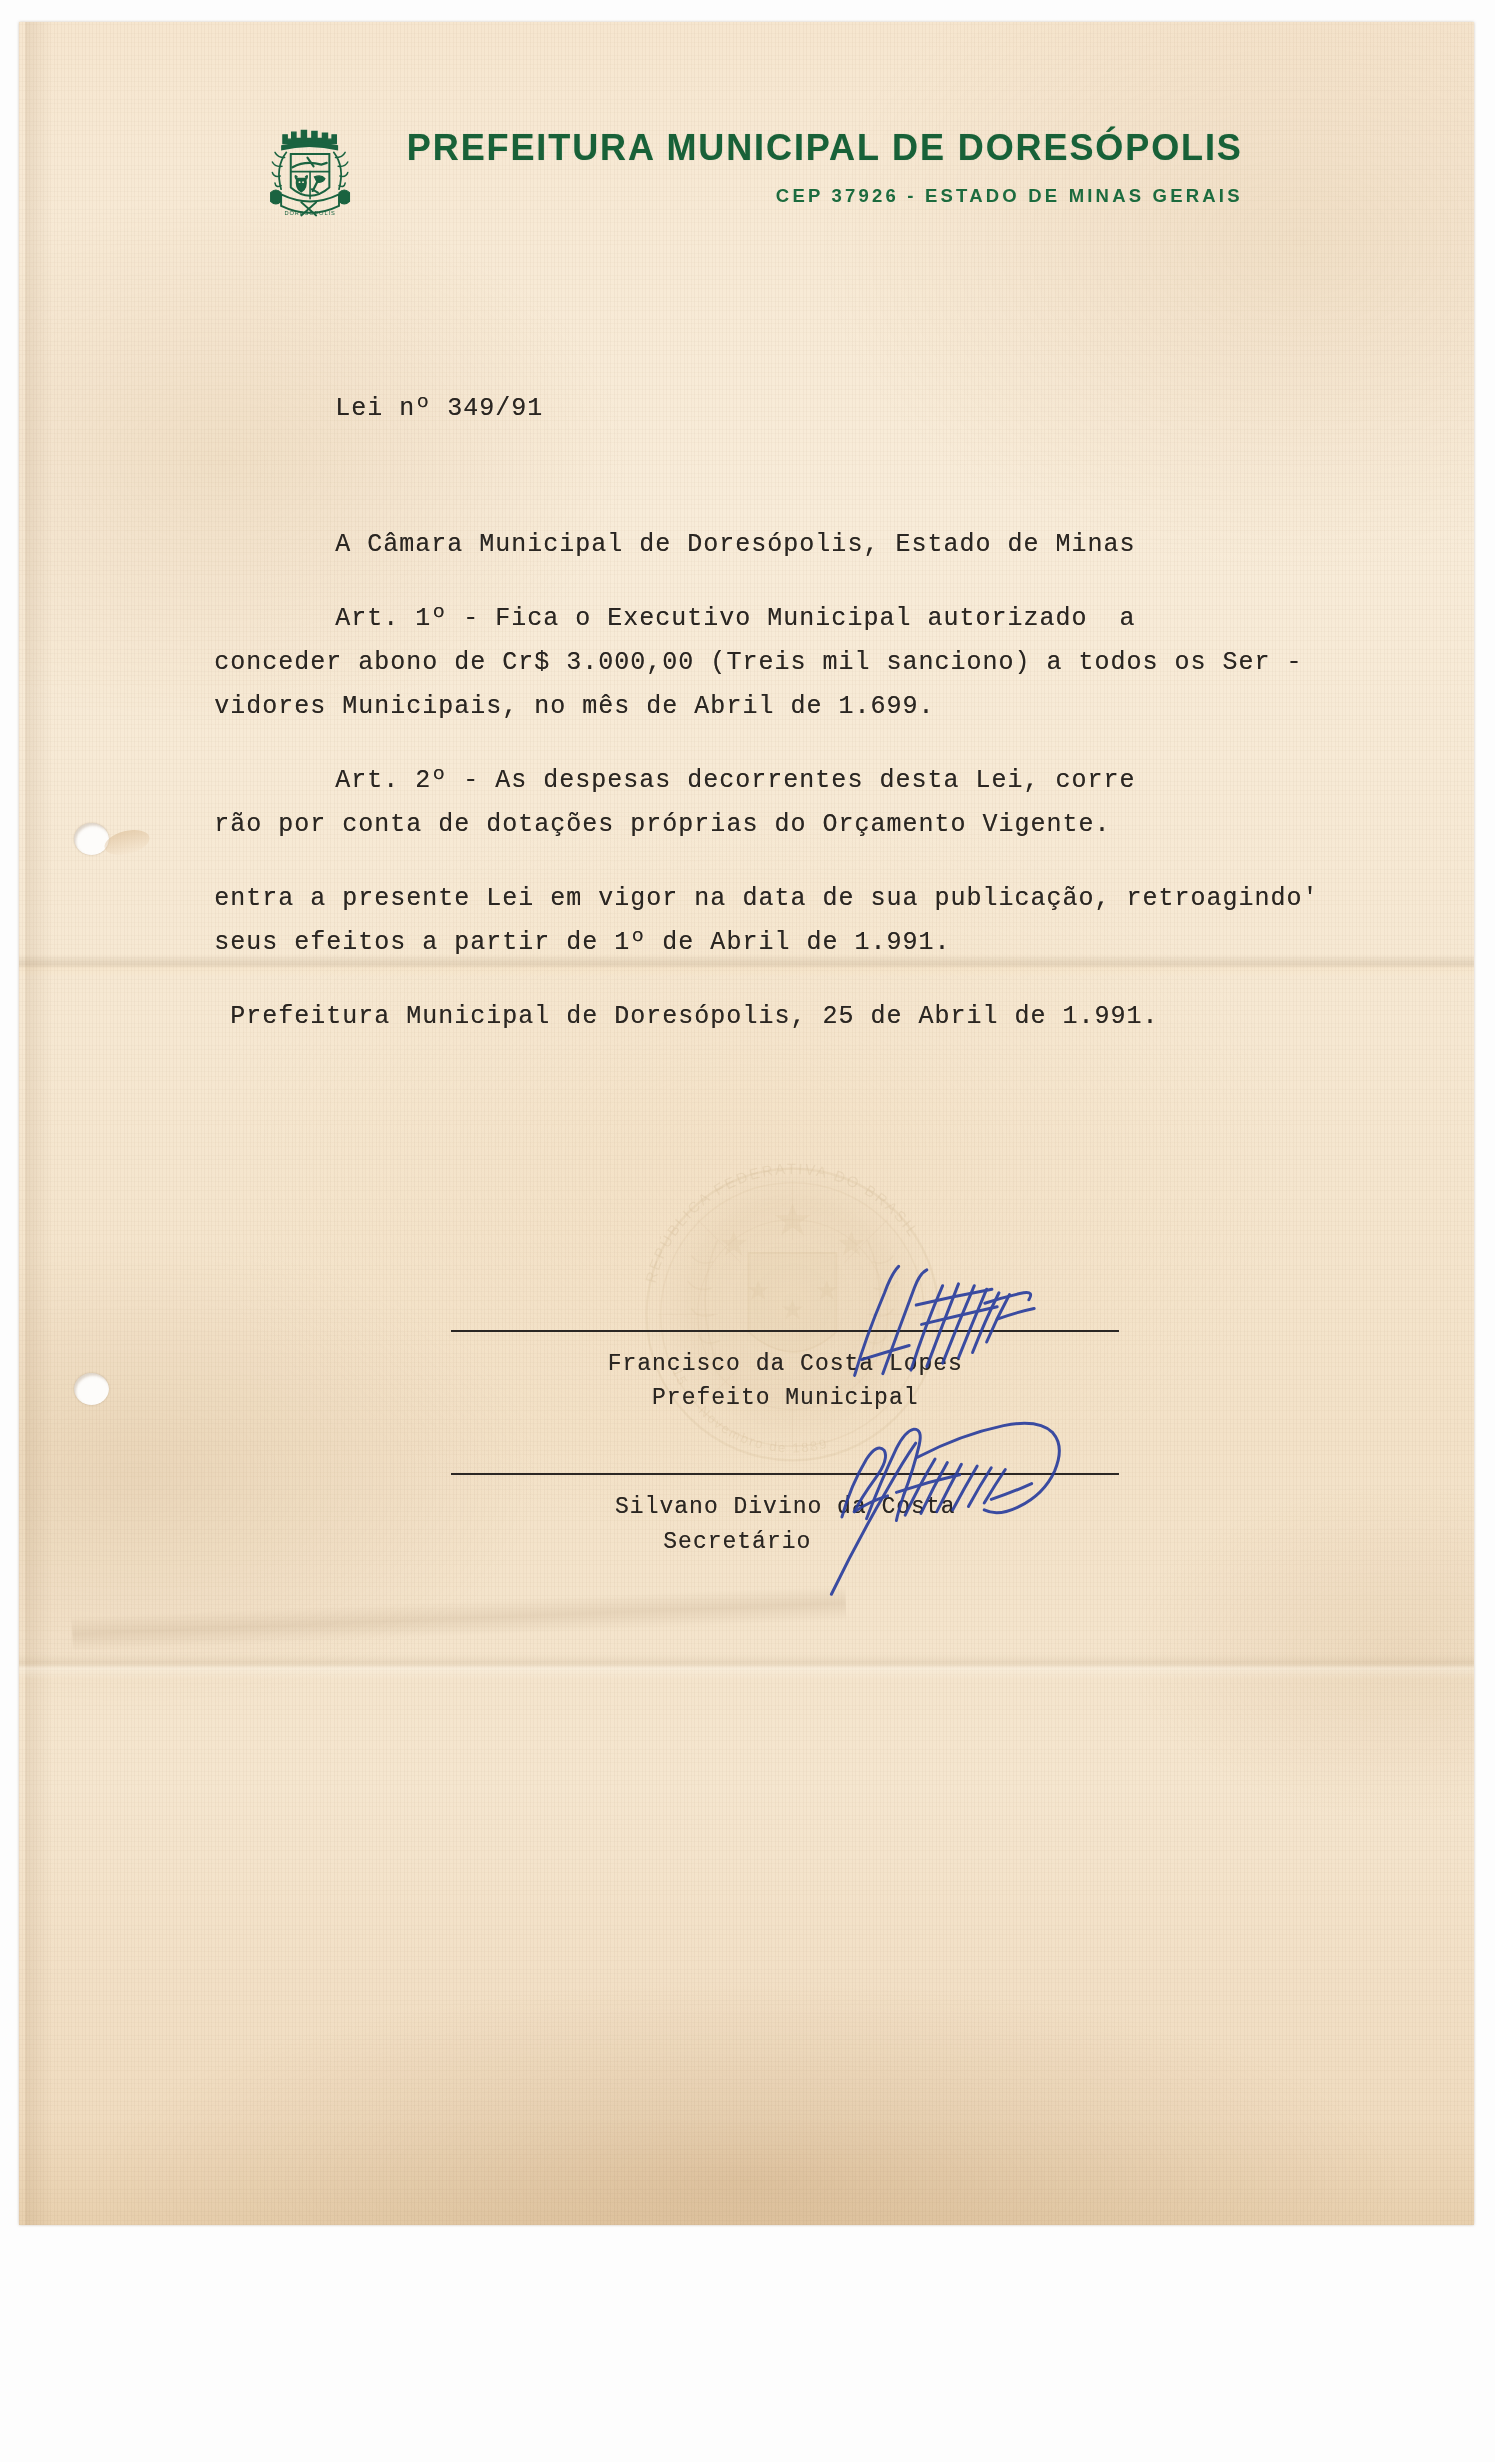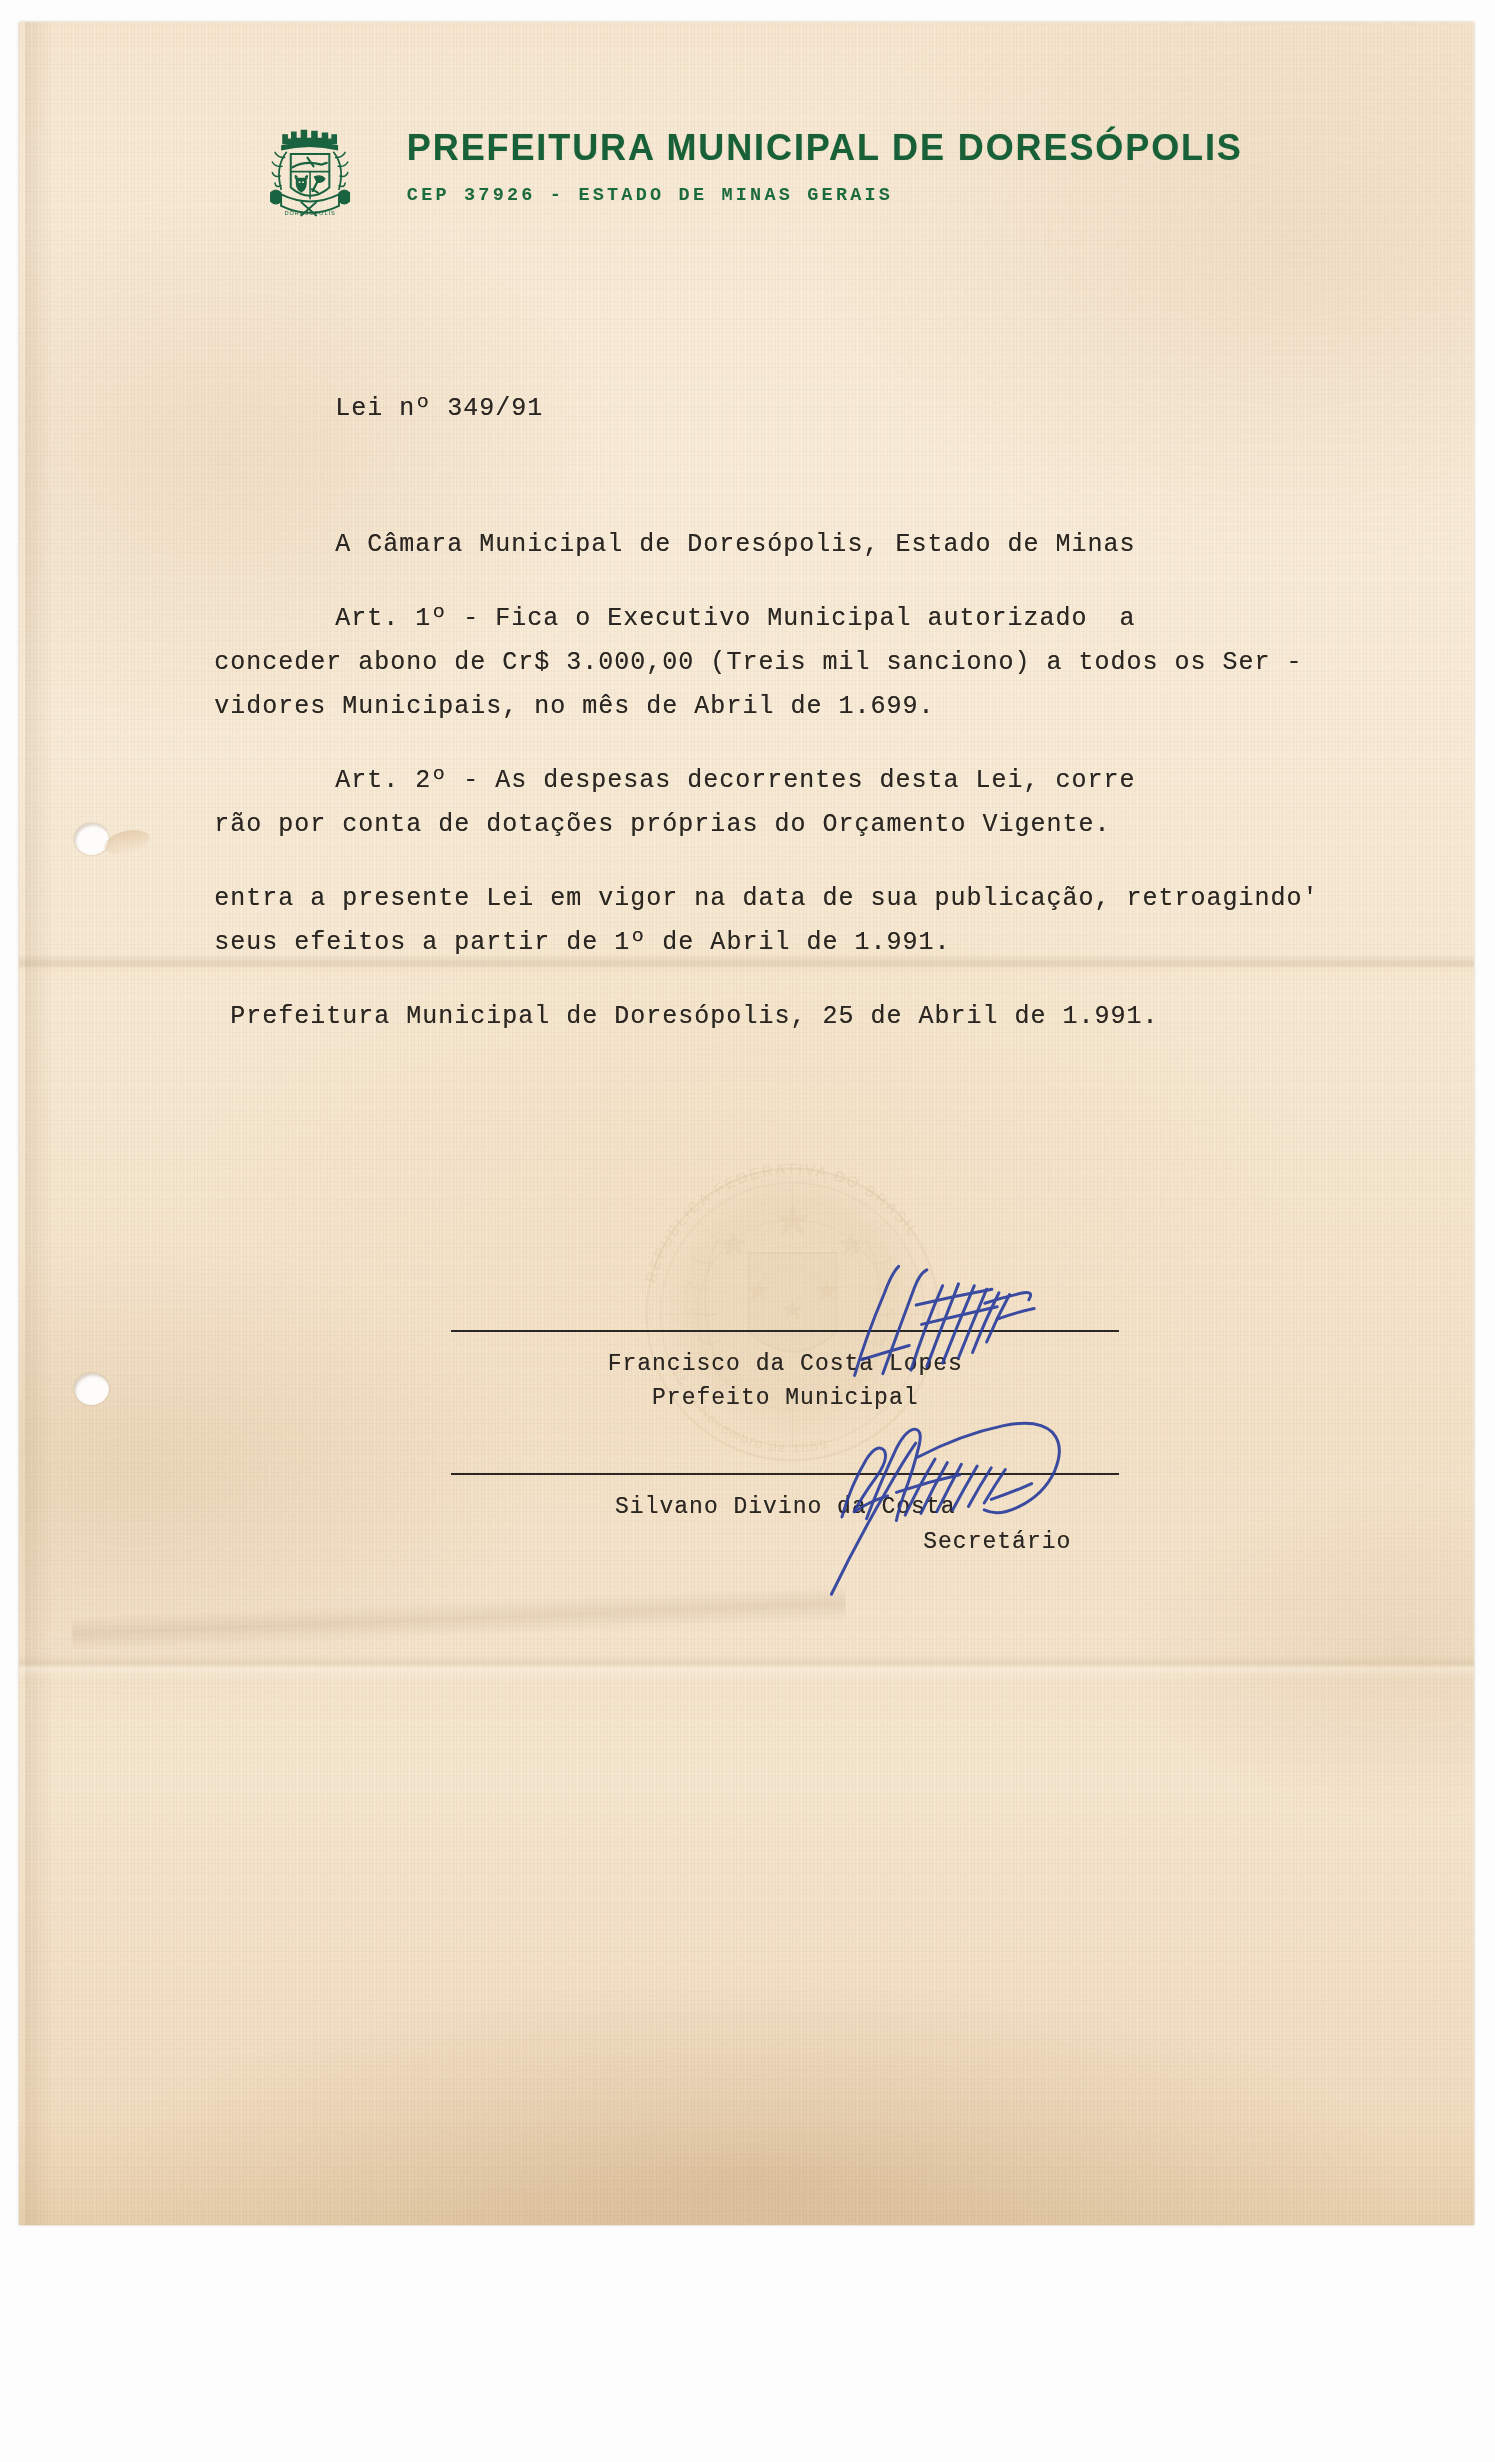--- a/index.html
+++ b/index.html
@@ -140,26 +140,26 @@
     font-family: "Liberation Sans", "DejaVu Sans", sans-serif;
     font-size: 36px;
     font-weight: 700;
     letter-spacing: 1.9px;
     color: #186138;
     white-space: nowrap;
     line-height: 1;
     text-shadow: 0 0 0.9px rgba(24,97,56,.35);
   }
   #org-sub {
-    font-family: Liberation Mono, monospace;
+    font-family: Liberation Sans, sans-serif;
     font-size: 18.5px;
     font-weight: 700;
     letter-spacing: 3.2px;
     color: #1c6b3e;
-    text-align: left;
+    text-align: right;
     margin-top: 19.3px;
     white-space: nowrap;
   }
 
   
   #body-text {
     position: absolute;
     left: 195px; top: 374px;
     width: 1134px;
     color: #2a2622;
@@ -200,21 +200,21 @@
   .sig-title {
     text-align: center;
     color: #2a2622;
     font-size: 23px;
     letter-spacing: 1px;
     margin-top: 8.8px;
     margin-left: 237px;
     width: 668px;
     text-shadow: 0 0 0.5px rgba(40,35,30,.55);
   }
-  .sig-title.offset-left { margin-left: 189px; text-align: right; }
+  .sig-title.offset-left { margin-left: 189px; }
 
   .ink { position: absolute; pointer-events: none; }
   #ink-prefeito { left: 616px; top: -76px; width: 264px; height: 132px; }
   #ink-secretario { left: 598px; top: -79px; width: 290px; height: 202px; }
 
   #signatures .sig-block-2 { margin-top: 62px; }
 </style>
 </head>
 <body>
 

